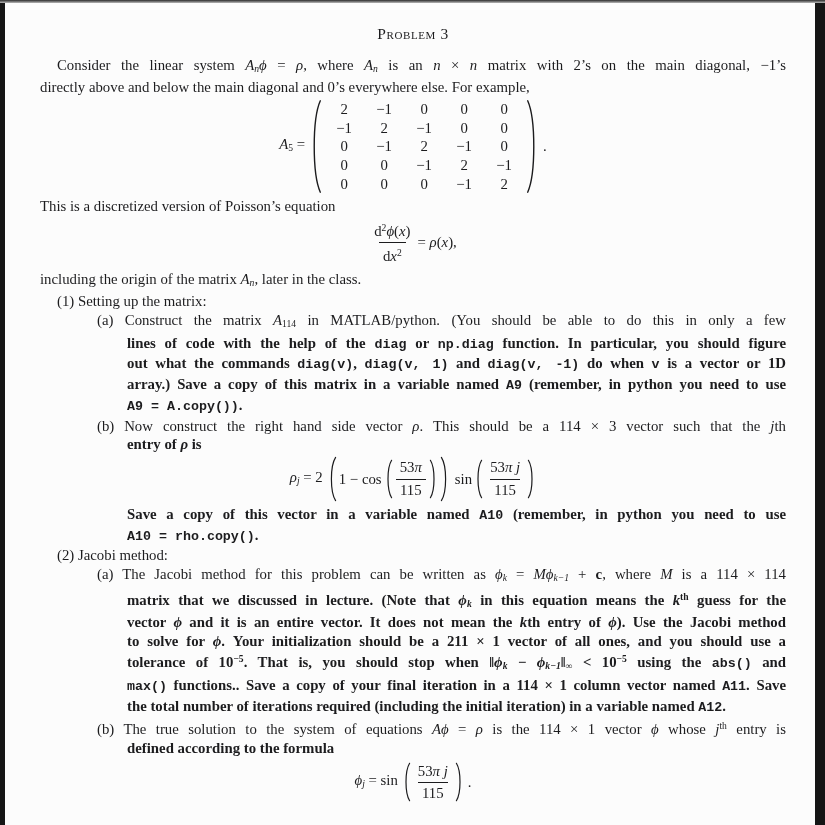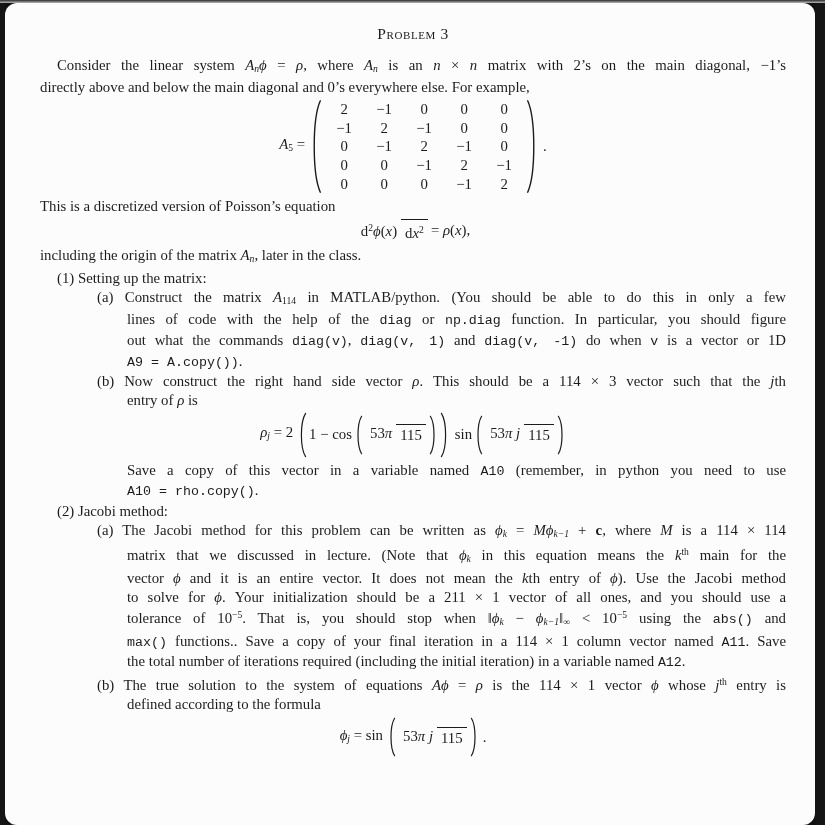--- a/index.html
+++ b/index.html
@@ -6,50 +6,50 @@
     --ink:#1c1c1e;
     --page:#fcfcfc;
     --border:#151515;
   }
   html,body{margin:0;padding:0;background:#000;}
   .frame{position:relative;width:825px;height:825px;background:#111;overflow:hidden;}
   .bar-top{position:absolute;left:0;top:0;width:825px;height:3px;
     background:linear-gradient(#2c2c2c,#b9b9b9);}
   .bar-left{position:absolute;left:0;top:0;width:5px;height:825px;background:var(--border);}
   .bar-right{position:absolute;right:0;top:0;width:10px;height:825px;background:var(--border);}
-  .page{position:absolute;left:5px;top:3px;right:10px;bottom:0;background:var(--page);border-radius:12px;}
+  .page{position:absolute;left:5px;top:3px;right:10px;bottom:0;background:var(--page);}
   .content{padding:22px 29px 0 35px;color:var(--ink);
     font-family:"Liberation Serif","DejaVu Serif",serif;
     font-size:14.8px;line-height:18.7px;}
   .title{text-align:center;font-variant:small-caps;letter-spacing:.6px;
     font-size:15.5px;margin:0 0 12px 0;}
   .line{min-height:18.7px;}
   .j{text-align:justify;text-align-last:justify;}
   .l{text-align:left;}
   .p0{padding-left:0;}
   .p1{padding-left:17px;}
   .p2{padding-left:57px;}
-  .p3{padding-left:87px;}
+  .p3{padding-left:87px;font-weight:bold;}
   .ind{text-indent:17px;}
   .run-r{}
   .run-i{font-style:italic;}
   .run-b{font-weight:700;}
   .run-tt{font-family:"Liberation Mono","DejaVu Sans Mono",monospace;font-size:.9em;}
   .run-sup{font-size:.65em;vertical-align:.5em;}
   .run-sub{font-size:.65em;vertical-align:-.2em;font-style:italic;}
   .run-subr{font-size:.65em;vertical-align:-.2em;}
   .display{text-align:center;}
   .d-mtx{margin:2px 0 3px;}
   .d-poisson{margin:3px 0 4px;}
   .d-rho{margin:2px 0 3px;}
   .d-phi{margin:4px 0 5px;}
   .eqrow{display:inline-flex;align-items:center;gap:2px;}
   .mat{display:inline-grid;grid-template-columns:repeat(5,40px);}
   .mat span{display:block;height:18.7px;line-height:18.7px;text-align:center;}
-  .frac{display:inline-flex;flex-direction:row;align-items:center;margin:0 1px;}
+  .frac{display:inline-flex;flex-direction:column;align-items:center;margin:0 1px;}
   .frac .num{display:block;padding:0 4px 2px;}
   .frac .den{display:block;border-top:1.2px solid var(--ink);padding:1px 4px 0;}
   svg.paren{display:block;}
   svg.paren path{fill:none;stroke:var(--ink);stroke-linecap:round;}
   .tail{margin-left:2px;}
   .lead{margin-right:2px;}
 </style>
 </head>
 <body>
 
@@ -124,20 +124,21 @@
 
       <div>
           <div class="line l p0"><span class="run-r">including the origin of the matrix </span><span class="run-i">A</span><span class="run-sub">n</span><span class="run-r">, later in the class.</span></div>
         </div>
 
       <div>
           <div class="line l p1"><span class="run-r">(1) Setting up the matrix:</span></div>
           <div class="line j p2"><span class="run-r">(a) Construct the matrix </span><span class="run-i">A</span><span class="run-subr">114</span><span class="run-r"> in MATLAB/python.  (You should be able to do this in only a few</span></div>
           <div class="line j p3"><span class="run-r">lines of code with the help of the </span><span class="run-tt">diag</span><span class="run-r"> or </span><span class="run-tt">np.diag</span><span class="run-r"> function.  In particular, you should figure</span></div>
           <div class="line j p3"><span class="run-r">out what the commands </span><span class="run-tt">diag(v)</span><span class="run-r">, </span><span class="run-tt">diag(v, 1)</span><span class="run-r"> and </span><span class="run-tt">diag(v, -1)</span><span class="run-r"> do when </span><span class="run-tt">v</span><span class="run-r"> is a vector or 1D</span></div>
+          <div class="line j p3"><span class="run-r">array.) Save a copy of this matrix in a variable named </span><span class="run-tt">A9</span><span class="run-r"> (remember, in python you need to use</span></div>
           <div class="line l p3"><span class="run-tt">A9 = A.copy())</span><span class="run-r">.</span></div>
           <div class="line j p2"><span class="run-r">(b) Now construct the right hand side vector </span><span class="run-i">ρ</span><span class="run-r">.  This should be a 114 × 3 vector such that the </span><span class="run-i">j</span><span class="run-r">th</span></div>
           <div class="line l p3"><span class="run-r">entry of </span><span class="run-i">ρ</span><span class="run-r"> is</span></div>
         </div>
 
       <div class="display d-rho">
         <span class="eqrow">
           <span class="lead"><span class="run-i">ρ</span><span class="run-sub">j</span><span class="run-r"> = 2</span></span>
           <svg class="paren" width="10" height="46" viewBox="0 0 10 46">
               <path d="M8.6 1.4 C3 10 3 36 8.6 44.6" stroke-width="1.2"></path>
@@ -171,21 +172,21 @@
       </div>
 
       <div>
           <div class="line j p3"><span class="run-r">Save a copy of this vector in a variable named </span><span class="run-tt">A10</span><span class="run-r"> (remember, in python you need to use</span></div>
           <div class="line l p3"><span class="run-tt">A10 = rho.copy()</span><span class="run-r">.</span></div>
         </div>
 
       <div>
           <div class="line l p1"><span class="run-r">(2) Jacobi method:</span></div>
           <div class="line j p2"><span class="run-r">(a) The Jacobi method for this problem can be written as </span><span class="run-i">ϕ</span><span class="run-sub">k</span><span class="run-r"> = </span><span class="run-i">Mϕ</span><span class="run-sub">k−1</span><span class="run-r"> + </span><span class="run-b">c</span><span class="run-r">, where </span><span class="run-i">M</span><span class="run-r"> is a 114 × 114</span></div>
-          <div class="line j p3"><span class="run-r">matrix that we discussed in lecture.  (Note that </span><span class="run-i">ϕ</span><span class="run-sub">k</span><span class="run-r"> in this equation means the </span><span class="run-i">k</span><span class="run-sup">th</span><span class="run-r"> main for the</span></div>
+          <div class="line j p3"><span class="run-r">matrix that we discussed in lecture.  (Note that </span><span class="run-i">ϕ</span><span class="run-sub">k</span><span class="run-r"> in this equation means the </span><span class="run-i">k</span><span class="run-sup">th</span><span class="run-r"> guess for the</span></div>
           <div class="line j p3"><span class="run-r">vector </span><span class="run-i">ϕ</span><span class="run-r"> and it is an entire vector.  It does not mean the </span><span class="run-i">k</span><span class="run-r">th entry of </span><span class="run-i">ϕ</span><span class="run-r">).  Use the Jacobi method</span></div>
           <div class="line j p3"><span class="run-r">to solve for </span><span class="run-i">ϕ</span><span class="run-r">.  Your initialization should be a 211 × 1 vector of all ones, and you should use a</span></div>
           <div class="line j p3"><span class="run-r">tolerance of 10</span><span class="run-sup">−5</span><span class="run-r">.  That is, you should stop when ‖</span><span class="run-i">ϕ</span><span class="run-sub">k</span><span class="run-r"> − </span><span class="run-i">ϕ</span><span class="run-sub">k−1</span><span class="run-r">‖</span><span class="run-subr">∞</span><span class="run-r"> &lt; 10</span><span class="run-sup">−5</span><span class="run-r"> using the </span><span class="run-tt">abs()</span><span class="run-r"> and</span></div>
           <div class="line j p3"><span class="run-tt">max()</span><span class="run-r"> functions.. Save a copy of your final iteration in a 114 × 1 column vector named </span><span class="run-tt">A11</span><span class="run-r">.  Save</span></div>
           <div class="line l p3"><span class="run-r">the total number of iterations required (including the initial iteration) in a variable named </span><span class="run-tt">A12</span><span class="run-r">.</span></div>
           <div class="line j p2"><span class="run-r">(b) The true solution to the system of equations </span><span class="run-i">Aϕ</span><span class="run-r"> = </span><span class="run-i">ρ</span><span class="run-r"> is the 114 × 1 vector </span><span class="run-i">ϕ</span><span class="run-r"> whose </span><span class="run-i">j</span><span class="run-sup">th</span><span class="run-r"> entry is</span></div>
           <div class="line l p3"><span class="run-r">defined according to the formula</span></div>
         </div>
 
       <div class="display d-phi">

